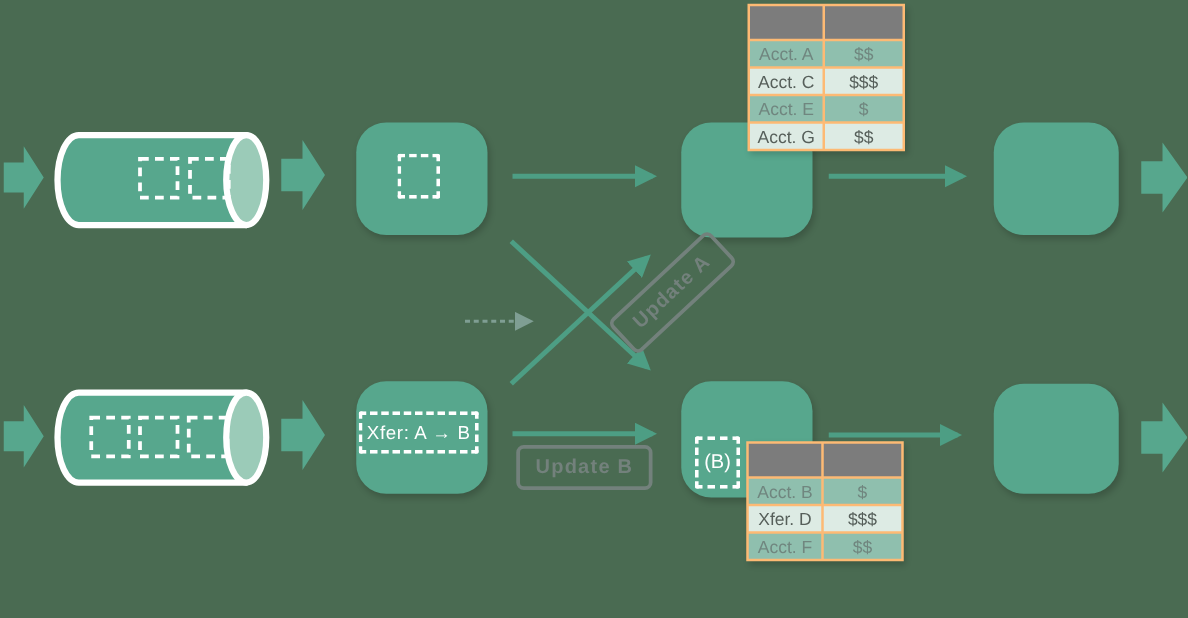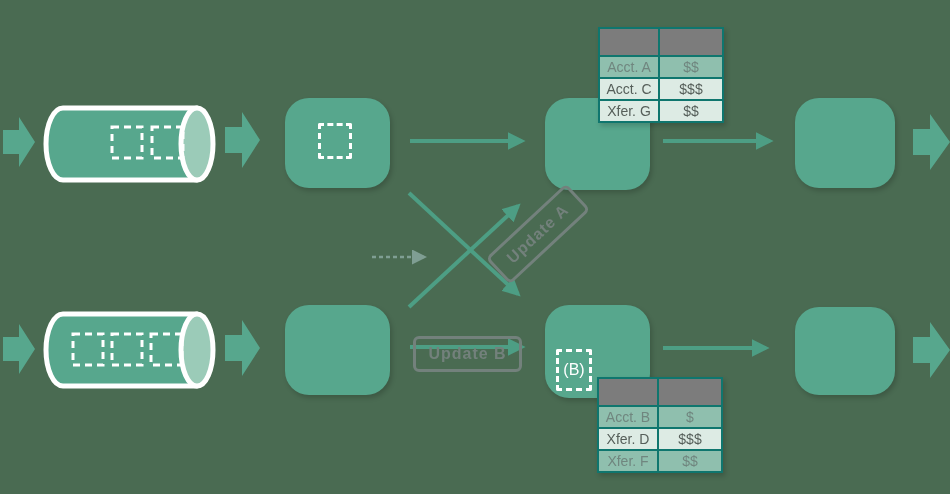--- a/index.html
+++ b/index.html
@@ -19,21 +19,21 @@
   }
   .xfer-label{font-size:15px;letter-spacing:0.5px;white-space:nowrap;}
   .bkey-label{font-size:16px;}
   .update-label{
     position:absolute;z-index:3;border:3px solid #73817c;border-radius:6px;
     color:#73817c;font-weight:bold;font-size:16px;letter-spacing:1px;
     display:flex;align-items:center;justify-content:center;background:transparent;
   }
   .acct-table{
     position:absolute;z-index:4;border-collapse:separate;border-spacing:2px;
-    background:#0f766e;box-shadow:2px 3px 5px rgba(0,0,0,0.18);margin-top:24px;
+    background:#fdba74;box-shadow:2px 3px 5px rgba(0,0,0,0.18);
   }
   .acct-table th{
     background:#7c7c7c;height:26px;padding:0;
   }
   .acct-table th.col-name{width:58px;}
   .acct-table th.col-val{width:62px;}
   .acct-table td{
     height:20px;padding:0 2px;text-align:center;font-size:14px;
   }
   .acct-table tr.row-teal td{background:#8fbfae;color:#70867f;}
@@ -89,46 +89,53 @@
     <line x1="663" y1="348" x2="766" y2="348" stroke="#4d9e84" stroke-width="4" marker-end="url(#ah-teal)"></line>
 
     <line x1="409" y1="193" x2="518" y2="294" stroke="#4d9e84" stroke-width="4" marker-end="url(#ah-teal)"></line>
     <line x1="409" y1="307" x2="518" y2="206" stroke="#4d9e84" stroke-width="4" marker-end="url(#ah-teal)"></line>
 
     <line x1="372" y1="257" x2="424" y2="257" stroke="#7f9e93" stroke-width="2.5" stroke-dasharray="4 3" marker-end="url(#ah-gray)"></line>
   </svg>
 
   <div class="dashed-sq" style="left:318px;top:123px;width:28px;height:30px;"></div>
 
+  <div class="dashed-sq" style="left:287px;top:329px;width:90px;height:28px;">
+    <span class="xfer-label">Xfer: A → B</span>
+  </div>
 
   <div class="dashed-sq" style="left:556px;top:349px;width:30px;height:36px;">
     <span class="bkey-label">(B)</span>
   </div>
 
   <div class="update-label" style="left:483px;top:216px;width:104px;height:30px;transform:rotate(-43deg);">Update A</div>
-  <div class="update-label" style="left:413px;top:336px;width:103px;height:30px;">Update B</div>
+  <div class="update-label" style="left:413px;top:356px;width:103px;height:30px;">Update B</div>
 
   <table class="acct-table" style="left:598px;top:3px;">
     <thead>
       <tr>
         <th class="col-name"></th>
         <th class="col-val"></th>
       </tr>
     </thead>
     <tbody>
       <tr class="row-teal">
         <td>Acct. A</td>
         <td>$$</td>
       </tr>
       <tr class="row-light">
         <td>Acct. C</td>
         <td>$$$</td>
       </tr>
+      <tr class="row-teal">
+        <td>Acct. E</td>
+        <td>$</td>
+      </tr>
       <tr class="row-light">
-        <td>Xfer. G</td>
+        <td>Acct. G</td>
         <td>$$</td>
       </tr>
     </tbody>
   </table>
 
   <table class="acct-table" style="left:597px;top:353px;">
     <thead>
       <tr>
         <th class="col-name"></th>
         <th class="col-val"></th>
@@ -137,19 +144,19 @@
     <tbody>
       <tr class="row-teal">
         <td>Acct. B</td>
         <td>$</td>
       </tr>
       <tr class="row-light">
         <td>Xfer. D</td>
         <td>$$$</td>
       </tr>
       <tr class="row-teal">
-        <td>Xfer. F</td>
+        <td>Acct. F</td>
         <td>$$</td>
       </tr>
     </tbody>
   </table>
 
 </div>
 
 </body></html>

